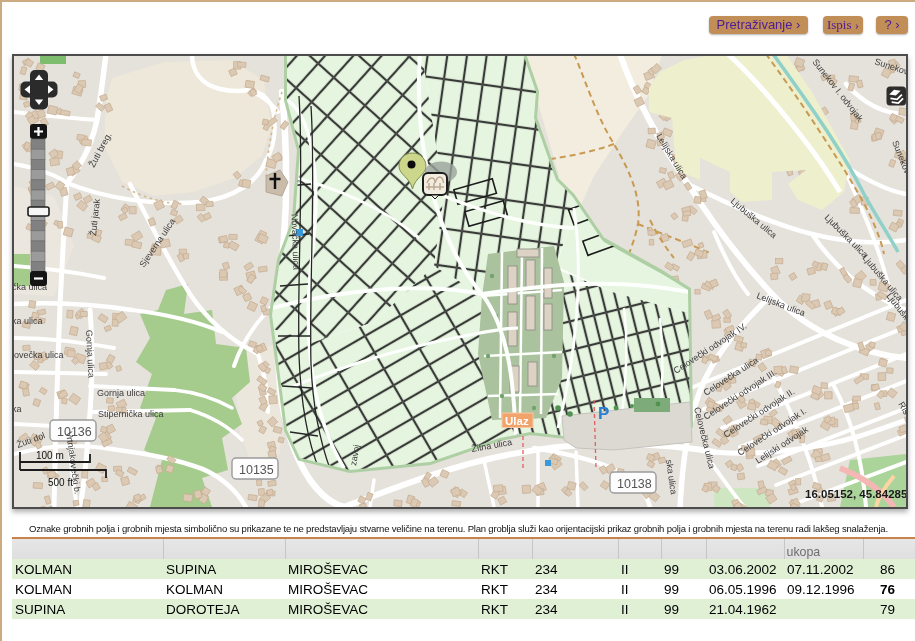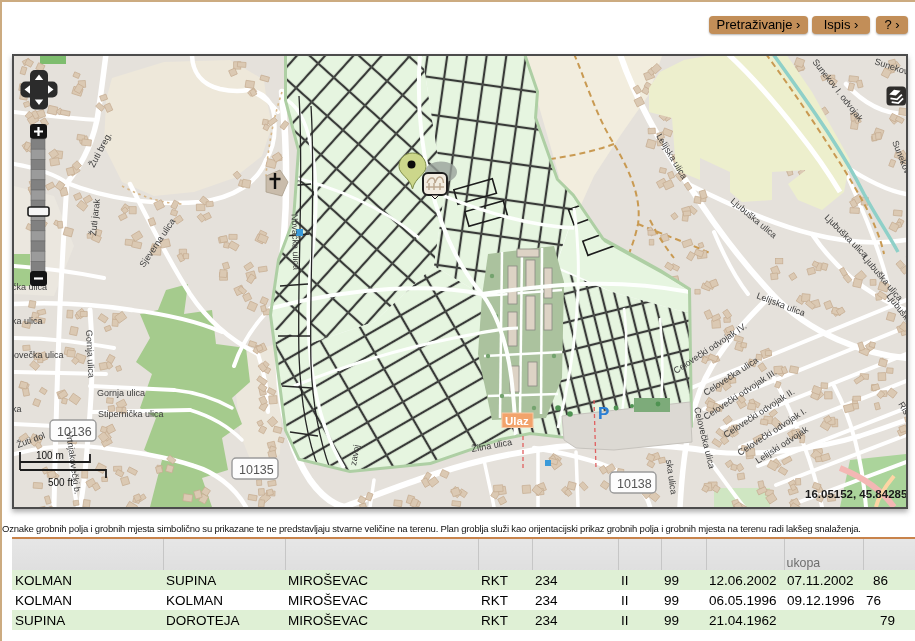--- a/index.html
+++ b/index.html
@@ -1,27 +1,27 @@
 <!DOCTYPE html>
 <html><head><meta charset="utf-8"><style>
 * { margin:0; padding:0; box-sizing:border-box; }
 html,body { width:915px; height:641px; }
 body { background:#fff; font-family:"Liberation Sans",sans-serif; border-top:2px solid #ccab80; border-left:2px solid #ccab80; overflow:hidden; position:relative; }
-.btn { position:absolute; top:14px; height:18px; background:#c28e58; color:#000000; font-size:13px; line-height:17px; text-align:center; border-radius:4px; box-shadow:0 1px 2px rgba(0,0,0,0.3); }
+.btn { position:absolute; top:14px; height:18px; background:#c28e58; color:#4c1d95; font-size:13px; line-height:17px; text-align:center; border-radius:4px; box-shadow:0 1px 2px rgba(0,0,0,0.3); }
 #map { position:absolute; left:10px; top:52px; width:896px; height:455px; border:2px solid #4c4c4c; background:#e5e1db; box-shadow:0 3px 5px rgba(80,80,80,0.45); }
-#note { position:absolute; top:521px; left:0; width:913px; text-align:left; font-size:9.5px; letter-spacing:-0.02em; color:#111; white-space:nowrap; }
+#note { position:absolute; top:521px; left:0; width:913px; text-align:center; font-size:9.5px; letter-spacing:-0.02em; color:#111; white-space:nowrap; }
 #tbl { position:absolute; top:535px; left:10px; width:903px; border-top:2px solid #c8834b; border-collapse:collapse; font-size:13.5px; table-layout:fixed; }
 #tbl th { color:#6e6e6e; font-weight:normal; text-align:left; vertical-align:top; padding:4px 0 0 2px; border-right:1px solid #c6c6c6; font-size:12.4px; white-space:nowrap; overflow:hidden; }
 #tbl tr.h1 th { background:linear-gradient(#f2f2f2,#e7e7e7); height:26px; border-bottom:1px solid #d2d2d2; }
-#tbl tr.h2 th { background:linear-gradient(#e6e6e6,#dfdfdf); height:19px; padding-top:17px; }
+#tbl tr.h2 th { background:linear-gradient(#e6e6e6,#dfdfdf); height:19px; padding-top:6px; }
 #tbl td { padding:3px 0 2px 3px; height:16px; }
 .g td { background:#dff0d5; }
 </style></head><body>
 <div class="btn" style="right:107px; width:99px;">Pretraživanje ›</div>
-<div class="btn" style="right:45px; width:58px;">Ispis ›</div>
+<div class="btn" style="right:52px; width:40px;font-family:Liberation Serif, serif;">Ispis ›</div>
 <div class="btn" style="right:7px; width:32px;">? ›</div>
 <div id="map"><svg width="892" height="451" viewBox="0 0 892 451" font-family="Liberation Sans, sans-serif">
 <defs>
 <pattern id="gw" width="33" height="21" patternUnits="userSpaceOnUse" patternTransform="rotate(-48)">
   <rect width="33" height="21" fill="#e6f5e0"></rect>
   <rect x="0.6" y="0.6" width="31.8" height="19.8" fill="#e6f5e0" stroke="#252525" stroke-width="1.0"></rect>
 </pattern>
 <pattern id="gw2" width="41" height="19" patternUnits="userSpaceOnUse" patternTransform="rotate(-30)">
   <rect width="41" height="19" fill="#e6f5e0"></rect>
   <rect x="0.6" y="0.6" width="39.8" height="17.8" fill="#e6f5e0" stroke="#252525" stroke-width="1.0"></rect>
@@ -883,35 +883,35 @@
         <th></th>
       </tr>
 <tr class="g">
         <td>KOLMAN</td>
         <td>SUPINA</td>
         <td>MIROŠEVAC</td>
         <td>RKT</td>
         <td>234</td>
         <td>II</td>
         <td>99</td>
-        <td>12.06.2002</td>
+        <td>03.06.2002</td>
         <td>07.11.2002</td>
-        <td style="text-align:center;padding-right:20px;margin-top:12px;">86</td>
+        <td style="text-align:right;padding-right:20px;margin-top:12px;">86</td>
       </tr>
 <tr>
         <td>KOLMAN</td>
         <td>KOLMAN</td>
         <td>MIROŠEVAC</td>
         <td>RKT</td>
         <td>234</td>
         <td>II</td>
         <td>99</td>
         <td>06.05.1996</td>
         <td>09.12.1996</td>
-        <td style="text-align:left;padding-right:20px;">76</td>
+        <td style="text-align:right;padding-right:20px;font-weight:bold;">76</td>
       </tr>
 <tr class="g">
         <td>SUPINA</td>
         <td>DOROTEJA</td>
         <td>MIROŠEVAC</td>
         <td>RKT</td>
         <td>234</td>
         <td>II</td>
         <td>99</td>
         <td>21.04.1962</td>

